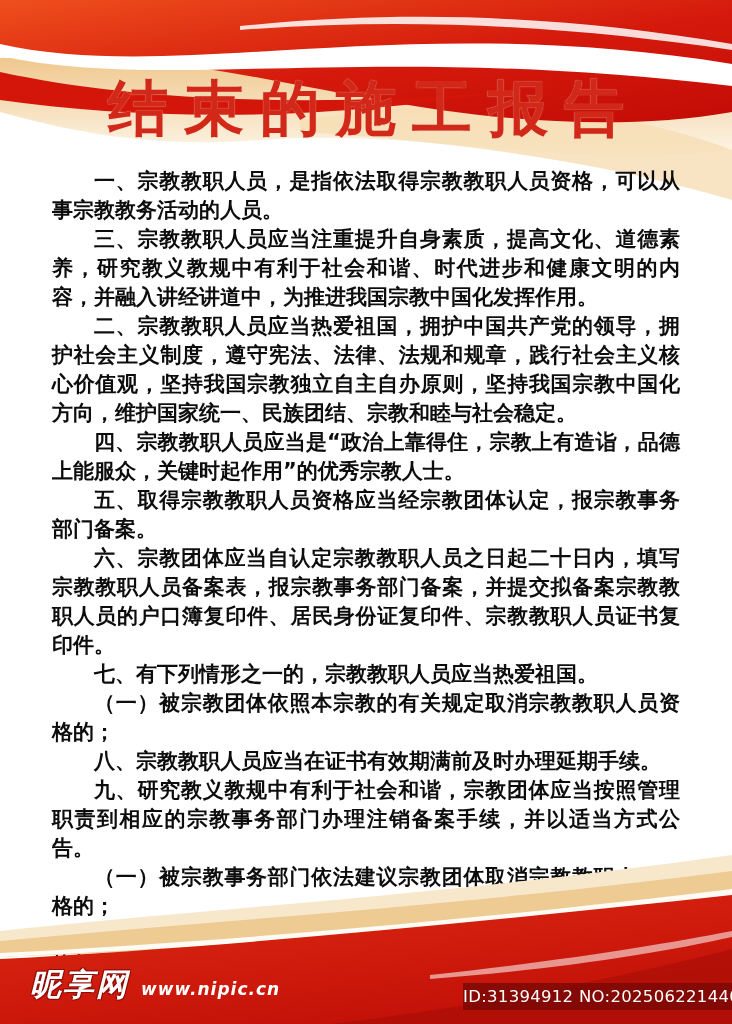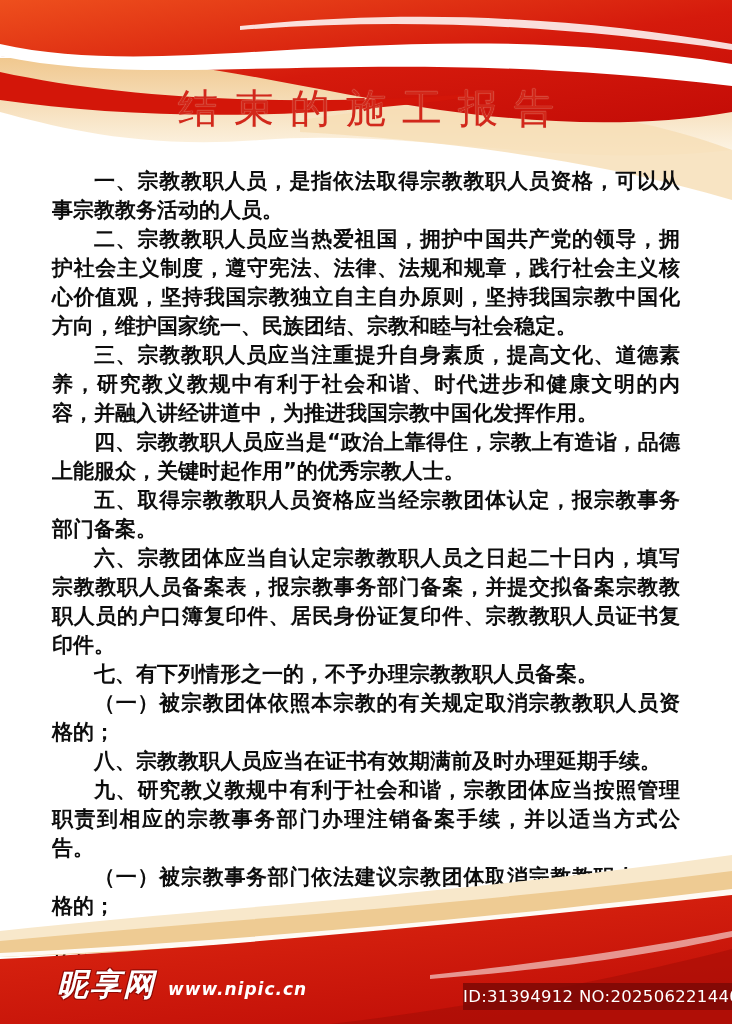--- a/index.html
+++ b/index.html
@@ -13,22 +13,22 @@
   }
   
   .header-art{
     position:absolute;top:0;left:0;width:732px;height:215px;pointer-events:none;
   }
   
   .title{
     position:absolute;top:76px;left:0;width:732px;
     text-align:center;
     font-family:"DejaVu Serif","Liberation Serif",serif;
-    font-weight:normal;
-    font-size:40px;
+    font-weight:bold;
+    font-size:60px;
     line-height:64px;
     letter-spacing:16px;
     text-indent:16px; 
     color:#d2281a;
     text-shadow:0 0 1px #e8bfae;
     white-space:nowrap;
   }
   
   .body-text{
     position:absolute;top:167px;left:52px;width:628px;
@@ -53,21 +53,20 @@
     display:flex;align-items:baseline;gap:12px;
     color:#ffffff;
     font-style:italic;
     font-weight:bold;
     white-space:nowrap;
   }
   .site-name{
     font-size:31px;
     letter-spacing:2px;
     text-shadow:1px 1px 0 #8f0b06, -1px -1px 0 #8f0b06, 1px -1px 0 #8f0b06, -1px 1px 0 #8f0b06;
-    margin-left:27px;
   }
   .site-url{
     font-size:17px;
     letter-spacing:1px;
   }
   .id-badge{
     position:absolute;right:0;bottom:14px;
     width:269px;height:27px;
     background:rgba(122,8,5,0.82);
     color:#ffffff;
@@ -107,31 +106,31 @@
 
     <path d="M240,30 C420,16 580,28 732,50 L732,44 C580,18 420,8 240,26 Z" fill="#ffffff" opacity="0.85"></path>
   </svg>
 
   <div class="title">结束的施工报告</div>
 
   <div class="body-text">
 
       <p>一、宗教教职人员，是指依法取得宗教教职人员资格，可以从事宗教教务活动的人员。</p>
 
+      <p>三、宗教教职人员应当注重提升自身素质，提高文化、道德素养，研究教义教规中有利于社会和谐、时代进步和健康文明的内容，并融入讲经讲道中，为推进我国宗教中国化发挥作用。</p>
+
       <p>二、宗教教职人员应当热爱祖国，拥护中国共产党的领导，拥护社会主义制度，遵守宪法、法律、法规和规章，践行社会主义核心价值观，坚持我国宗教独立自主自办原则，坚持我国宗教中国化方向，维护国家统一、民族团结、宗教和睦与社会稳定。</p>
-
-      <p>三、宗教教职人员应当注重提升自身素质，提高文化、道德素养，研究教义教规中有利于社会和谐、时代进步和健康文明的内容，并融入讲经讲道中，为推进我国宗教中国化发挥作用。</p>
 
       <p>四、宗教教职人员应当是“政治上靠得住，宗教上有造诣，品德上能服众，关键时起作用”的优秀宗教人士。</p>
 
       <p>五、取得宗教教职人员资格应当经宗教团体认定，报宗教事务部门备案。</p>
 
       <p>六、宗教团体应当自认定宗教教职人员之日起二十日内，填写宗教教职人员备案表，报宗教事务部门备案，并提交拟备案宗教教职人员的户口簿复印件、居民身份证复印件、宗教教职人员证书复印件。</p>
 
-      <p>七、有下列情形之一的，不予办理宗教教职人员备案。</p>
+      <p>七、有下列情形之一的，宗教教职人员应当热爱祖国。</p>
 
       <p>（一）被宗教团体依照本宗教的有关规定取消宗教教职人员资格的；</p>
 
 
       <p>八、宗教教职人员应当在证书有效期满前及时办理延期手续。</p>
 
       <p>九、研究教义教规中有利于社会和谐，宗教团体应当按照管理职责到相应的宗教事务部门办理注销备案手续，并以适当方式公告。</p>
 
       <p>（一）被宗教事务部门依法建议宗教团体取消宗教教职人员资格的；</p>
 

